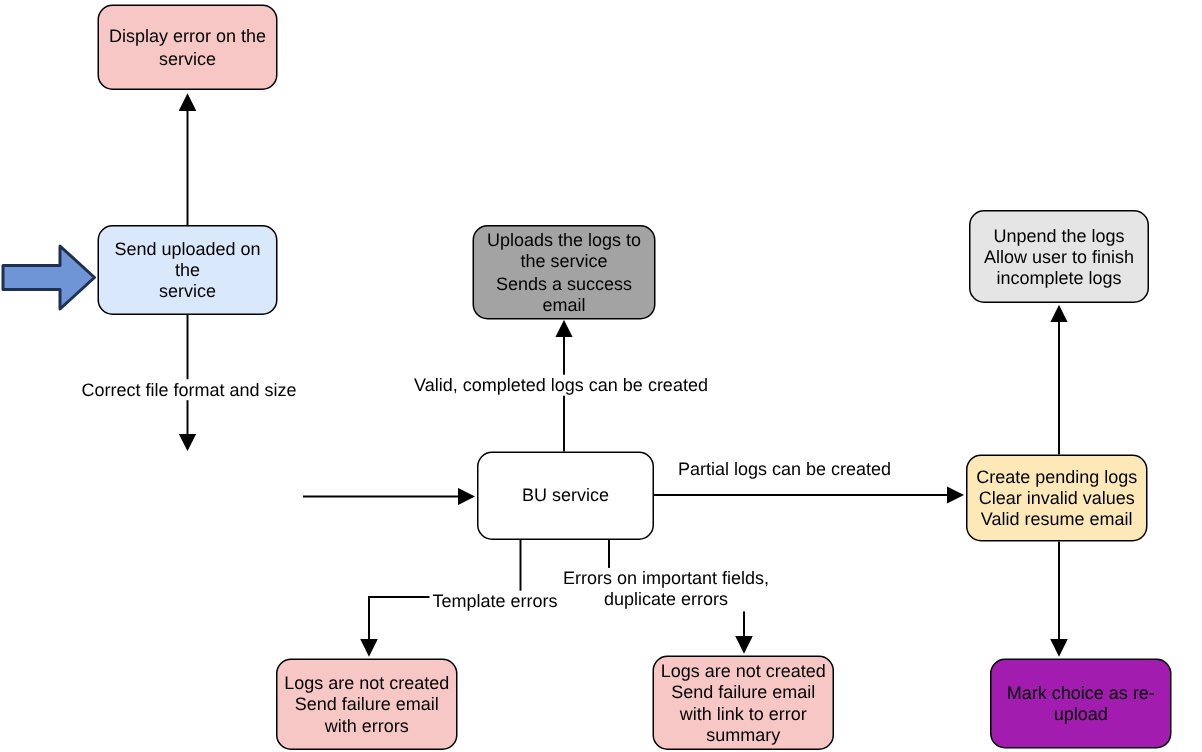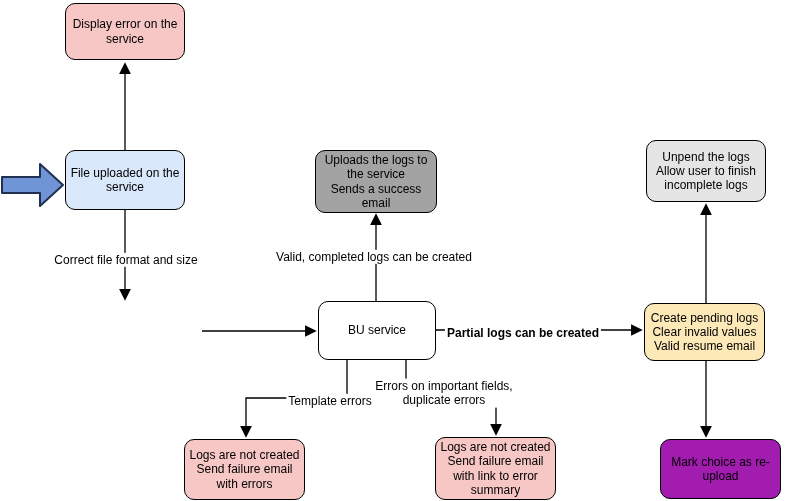--- a/index.html
+++ b/index.html
@@ -85,21 +85,21 @@
 
     <polyline points="406,360 406,389 496,389 496,434" fill="none" stroke="#000" stroke-width="1.3" marker-end="url(#arrow)"></polyline>
   </svg>
 
   <div class="node" style="left: 65px; top: 3px; width: 120px; height: 57px; background: rgb(247, 199, 197);">
     <span class="node-text">Display error on the
 service</span>
   </div>
 
   <div class="node" style="left: 65px; top: 150px; width: 120px; height: 60px; background: rgb(218, 232, 252);">
-    <span class="node-text">File uploaded on the
+    <span class="node-text">Send uploaded on the
 service</span>
   </div>
 
 
   <div class="node" style="left: 315px; top: 150px; width: 122px; height: 63px; background: #a3a3a3;">
     <span class="node-text">Uploads the logs to
 the service
 Sends a success
 email</span>
   </div>
@@ -133,18 +133,18 @@
 
   <div class="node" style="left: 435px; top: 437px; width: 121px; height: 63px; background: rgb(247, 199, 197);">
     <span class="node-text">Logs are not created
 Send failure email
 with link to error
 summary</span>
   </div>
 
   <div class="edge-label" style="left:126px; top:260px;">Correct file format and size</div>
   <div class="edge-label" style="left:374px; top:257px;">Valid, completed logs can be created</div>
-  <div class="edge-label" style="left:523px; top:333px;font-weight:bold;">Partial logs can be created</div>
+  <div class="edge-label" style="left:523px; top:313px;">Partial logs can be created</div>
   <div class="edge-label" style="left:330px; top:401px;">Template errors</div>
   <div class="edge-label" style="left:444px; top:393px;">Errors on important fields,
 duplicate errors</div>
 
 </div>
 
 </body></html>

